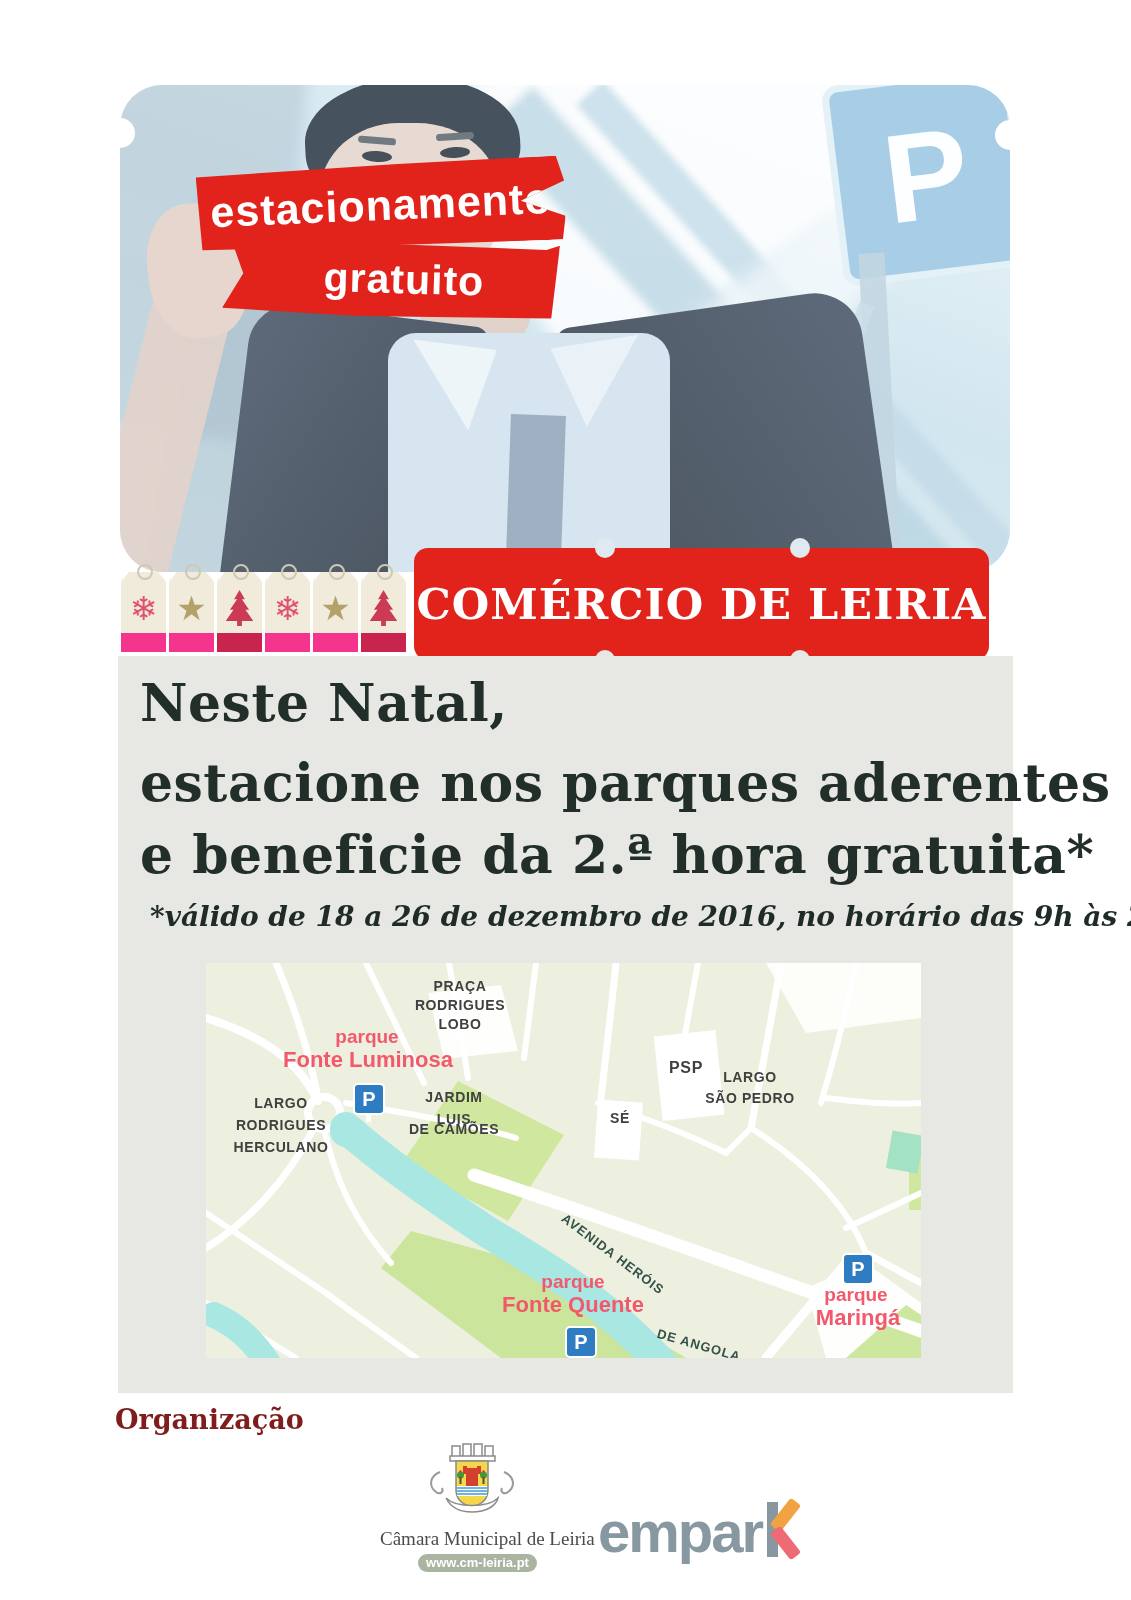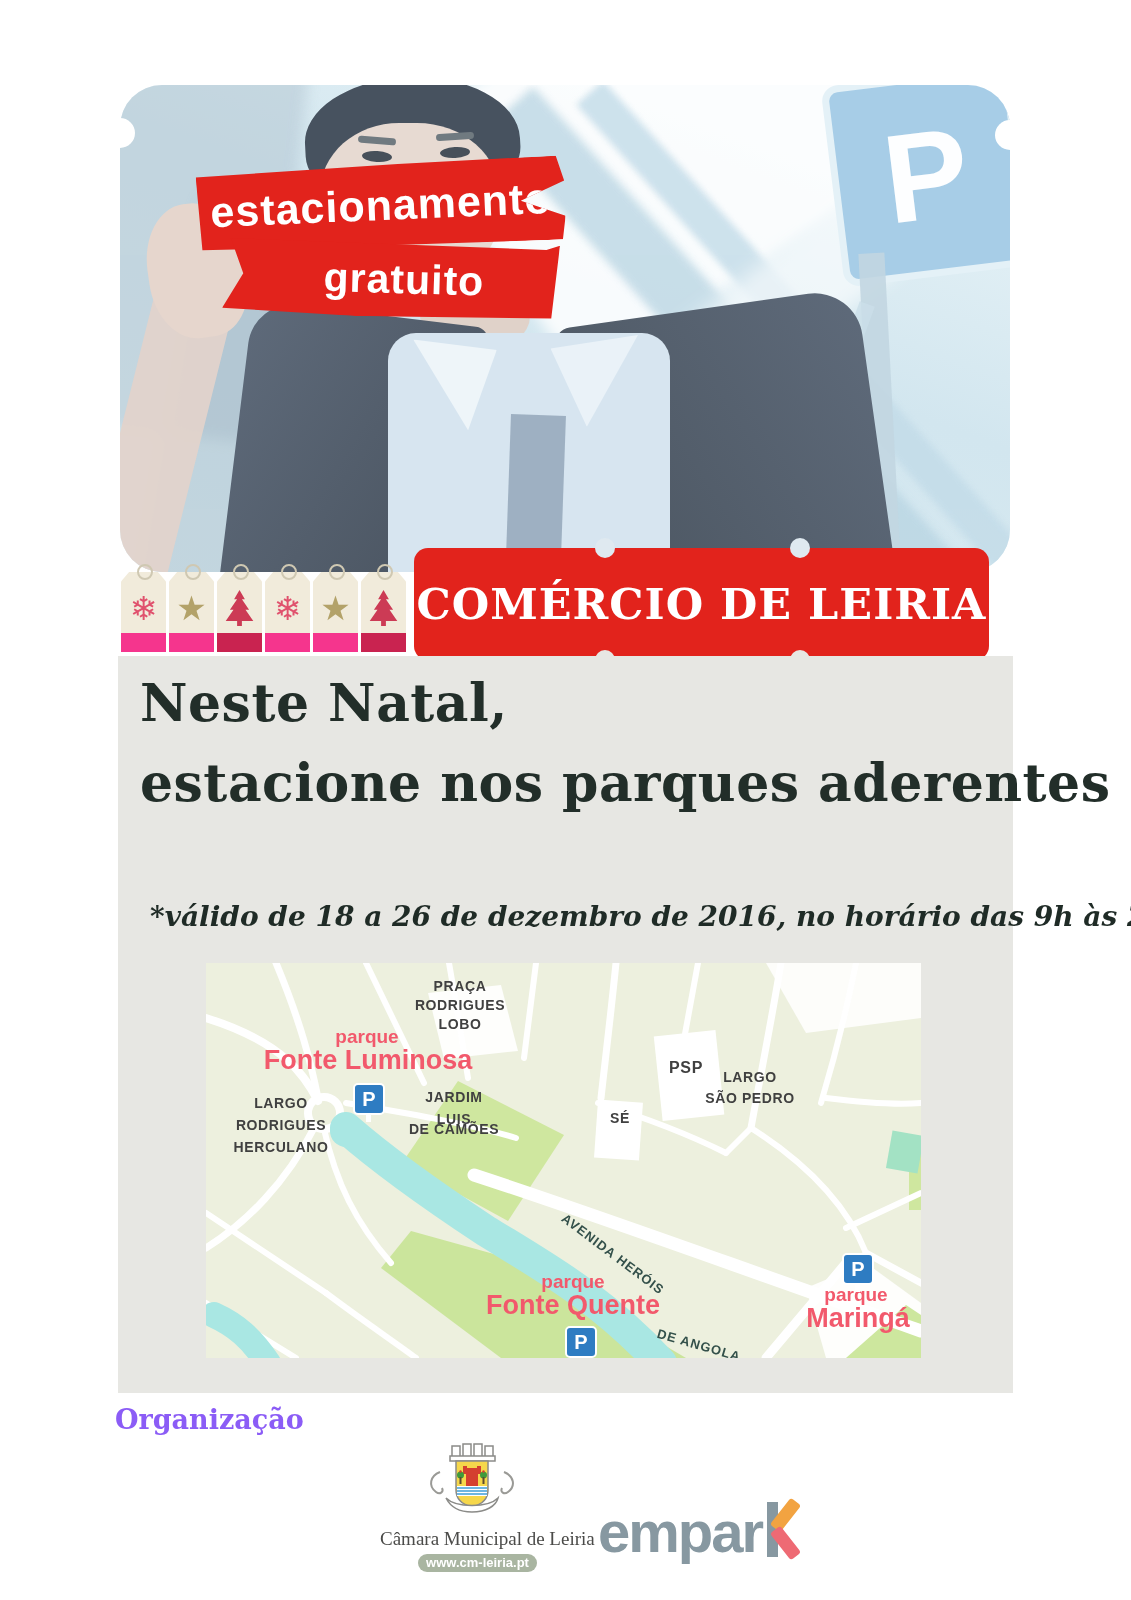--- a/index.html
+++ b/index.html
@@ -87,28 +87,28 @@
       color:#1f2b26;font-size:28px;white-space:nowrap;}
 
   
   .map{position:absolute;left:88px;top:307px;width:715px;height:395px;background:#edf0de;overflow:hidden;}
   .map svg{position:absolute;left:0;top:0;}
   .mlbl{position:absolute;transform:translate(-50%,-50%);font-size:14px;font-weight:bold;color:#404040;
         letter-spacing:.6px;white-space:nowrap;}
   .mlbl.rot37{transform:translate(-50%,-50%) rotate(37deg);color:#33504a;font-size:13px;letter-spacing:1px;}
   .mlbl.rot16{transform:translate(-50%,-50%) rotate(16deg);color:#33504a;font-size:13px;letter-spacing:1px;}
   .park-prefix{position:absolute;transform:translate(-50%,-50%);font-size:19px;font-weight:bold;color:#f2596c;white-space:nowrap;}
-  .park-name{position:absolute;transform:translate(-50%,-50%);font-size:27px;font-weight:bold;color:#f2596c;white-space:nowrap;}
+  .park-name{position:absolute;transform:translate(-50%,-50%);font-size:22px;font-weight:bold;color:#f2596c;white-space:nowrap;}
   .pmark{position:absolute;width:28px;height:28px;background:#2e7cc2;border:2px solid #ffffff;border-radius:5px;
         color:#ffffff;font-weight:bold;font-size:20px;display:flex;align-items:center;justify-content:center;}
   .pmark::after{content:"";position:absolute;top:100%;left:11px;width:5px;height:9px;background:#ffffff;}
 
   
   .org-label{position:absolute;left:115px;top:1404px;font-family:"DejaVu Serif",serif;font-weight:bold;
-        font-size:27px;color:#8b5cf6;}
+        font-size:27px;color:#7f1d1d;}
   .acilis{position:absolute;left:112px;top:1448px;width:265px;height:130px;}
   .acilis-word{position:absolute;left:84px;top:40px;font-family:"Liberation Serif",serif;font-size:46px;
         color:#8ea263;letter-spacing:7px;}
   .acilis-sub{position:absolute;left:82px;top:96px;width:172px;text-align:center;font-size:11.5px;
         color:#8ba06b;line-height:1.45;}
   .camara{position:absolute;left:380px;top:1442px;width:185px;height:132px;text-align:center;}
   .camara-name{position:absolute;left:0;top:86px;width:185px;font-family:"Liberation Serif",serif;
         font-size:19px;color:#4b4b49;white-space:nowrap;}
   .camara-pill{position:absolute;left:38px;top:112px;width:119px;height:18px;background:#a9b5a1;border-radius:10px;
         color:#ffffff;font-size:13px;font-weight:bold;line-height:18px;text-align:center;}
@@ -223,20 +223,21 @@
     <span class="banner-title">COMÉRCIO DE LEIRIA</span>
     <div class="bnotch t" style="left:181px;"></div>
     <div class="bnotch t" style="left:376px;"></div>
     <div class="bnotch b" style="left:181px;"></div>
     <div class="bnotch b" style="left:376px;"></div>
   </div>
 
   <div class="gray-panel">
     <div class="hl hl1">Neste Natal,</div>
     <div class="hl hl2">estacione nos parques aderentes</div>
+    <div class="hl hl3">e beneficie da 2.ª hora gratuita*</div>
     <div class="hl-note">*válido de 18 a 26 de dezembro de 2016, no horário das 9h às 20h</div>
 
     <div class="map">
       <svg width="715" height="395" viewBox="0 0 715 395">
 
         <polygon points="222,30 295,22 312,88 238,96" fill="#ffffff" opacity="0.9"></polygon>
         <polygon points="560,0 715,0 715,55 600,70" fill="#ffffff" opacity="0.85"></polygon>
         <rect x="452" y="70" width="62" height="85" fill="#ffffff" transform="rotate(-6 483 112)"></rect>
         <rect x="390" y="138" width="45" height="58" fill="#ffffff" transform="rotate(4 412 167)"></rect>
         <polygon points="600,325 660,300 715,340 715,395 620,395" fill="#ffffff" opacity="0.9"></polygon>

